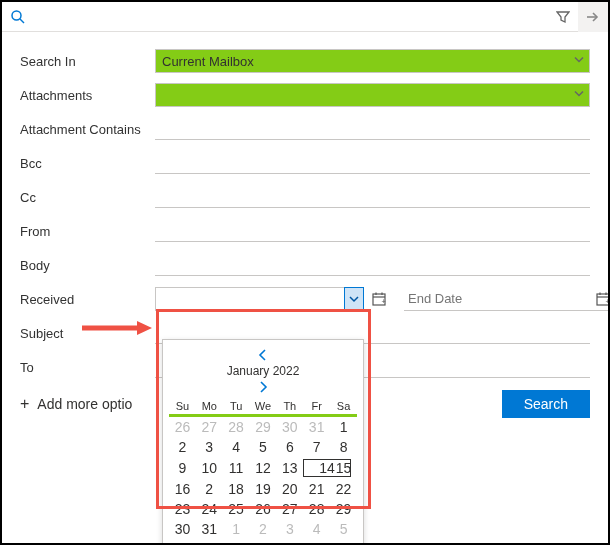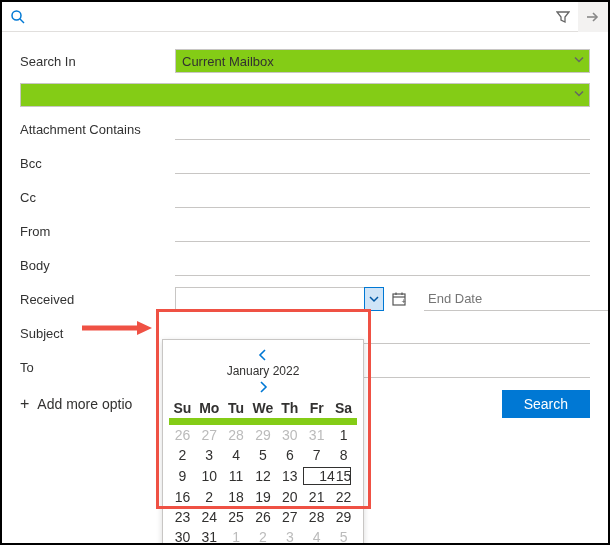--- a/index.html
+++ b/index.html
@@ -49,21 +49,20 @@
   }
   .topbar .go-btn { background: #f3f2f1; cursor: pointer; }
   
   .form {
     padding: 12px 18px 0 18px;
   }
   .row {
     display: flex;
     align-items: center;
     min-height: 34px;
-    gap: 20px;
   }
   .lbl {
     width: 135px;
     flex: 0 0 135px;
     font-size: 13px;
     color: #323232;
   }
   .ctrl {
     flex: 1;
     position: relative;
@@ -213,24 +212,24 @@
   }
   .cal-nav {
     width: 18px; height: 18px;
     display: flex; align-items: center; justify-content: center;
     color: #0078d4;
     cursor: pointer;
   }
   .cal-title { font-size: 12px; color: #323130; }
   .cal-grid { width: 100%; border-collapse: collapse; table-layout: fixed; }
   .cal-grid th {
-    font-weight: 700;
-    font-size: 14px;
+    font-weight: 400;
+    font-size: 11px;
     padding: 2px 0;
-    border-bottom: 7px solid #84cc16;
+    border-bottom: 3px solid #84cc16;
     text-align: center;
   }
   .cal-grid td {
     text-align: center;
     font-size: 14px;
     padding: 2px 0;
     cursor: pointer;
   }
   .cal-grid td.out { color: #bbb; }
   .cal-grid td.today span {
@@ -286,20 +285,21 @@
           <span class="chev">
             <svg width="12" height="12" viewBox="0 0 12 12">
                 <polyline points="2,4 6,8 10,4" fill="none" stroke="#666" stroke-width="1.5"></polyline>
               </svg>
           </span>
         </div>
       </div>
     </div>
 
     <div class="row">
+      <div class="lbl">Attachments</div>
       <div class="ctrl">
         <div class="dd">
           <span></span>
           <span class="chev">
             <svg width="12" height="12" viewBox="0 0 12 12">
                 <polyline points="2,4 6,8 10,4" fill="none" stroke="#666" stroke-width="1.5"></polyline>
               </svg>
           </span>
         </div>
       </div>

